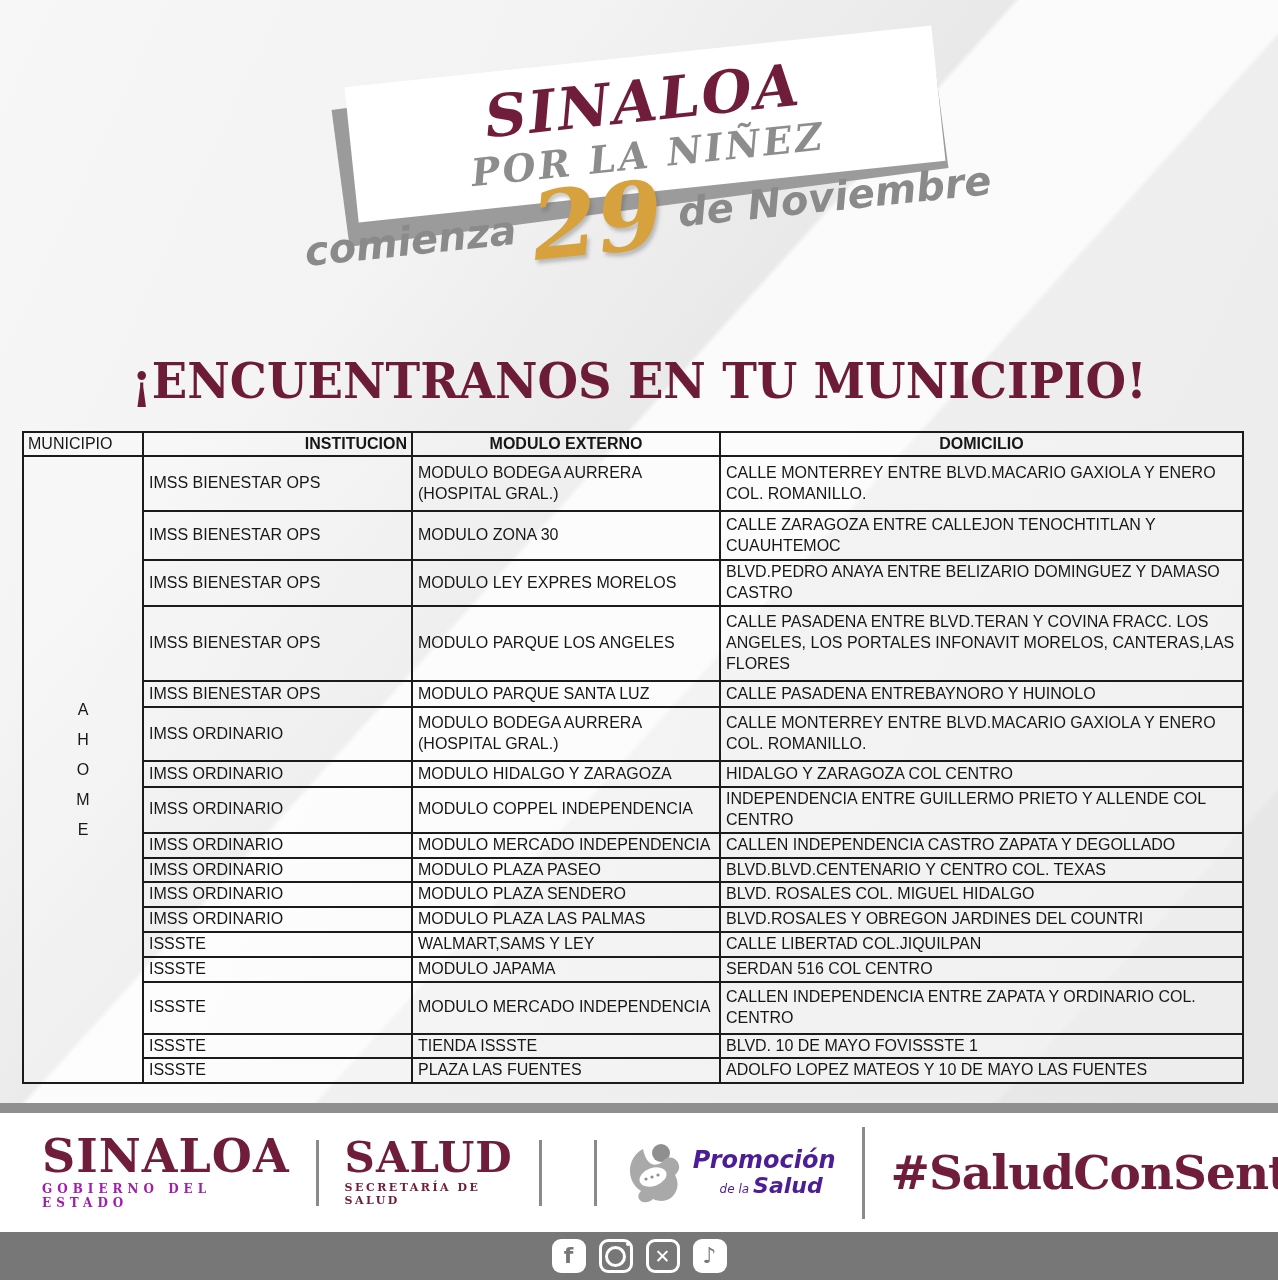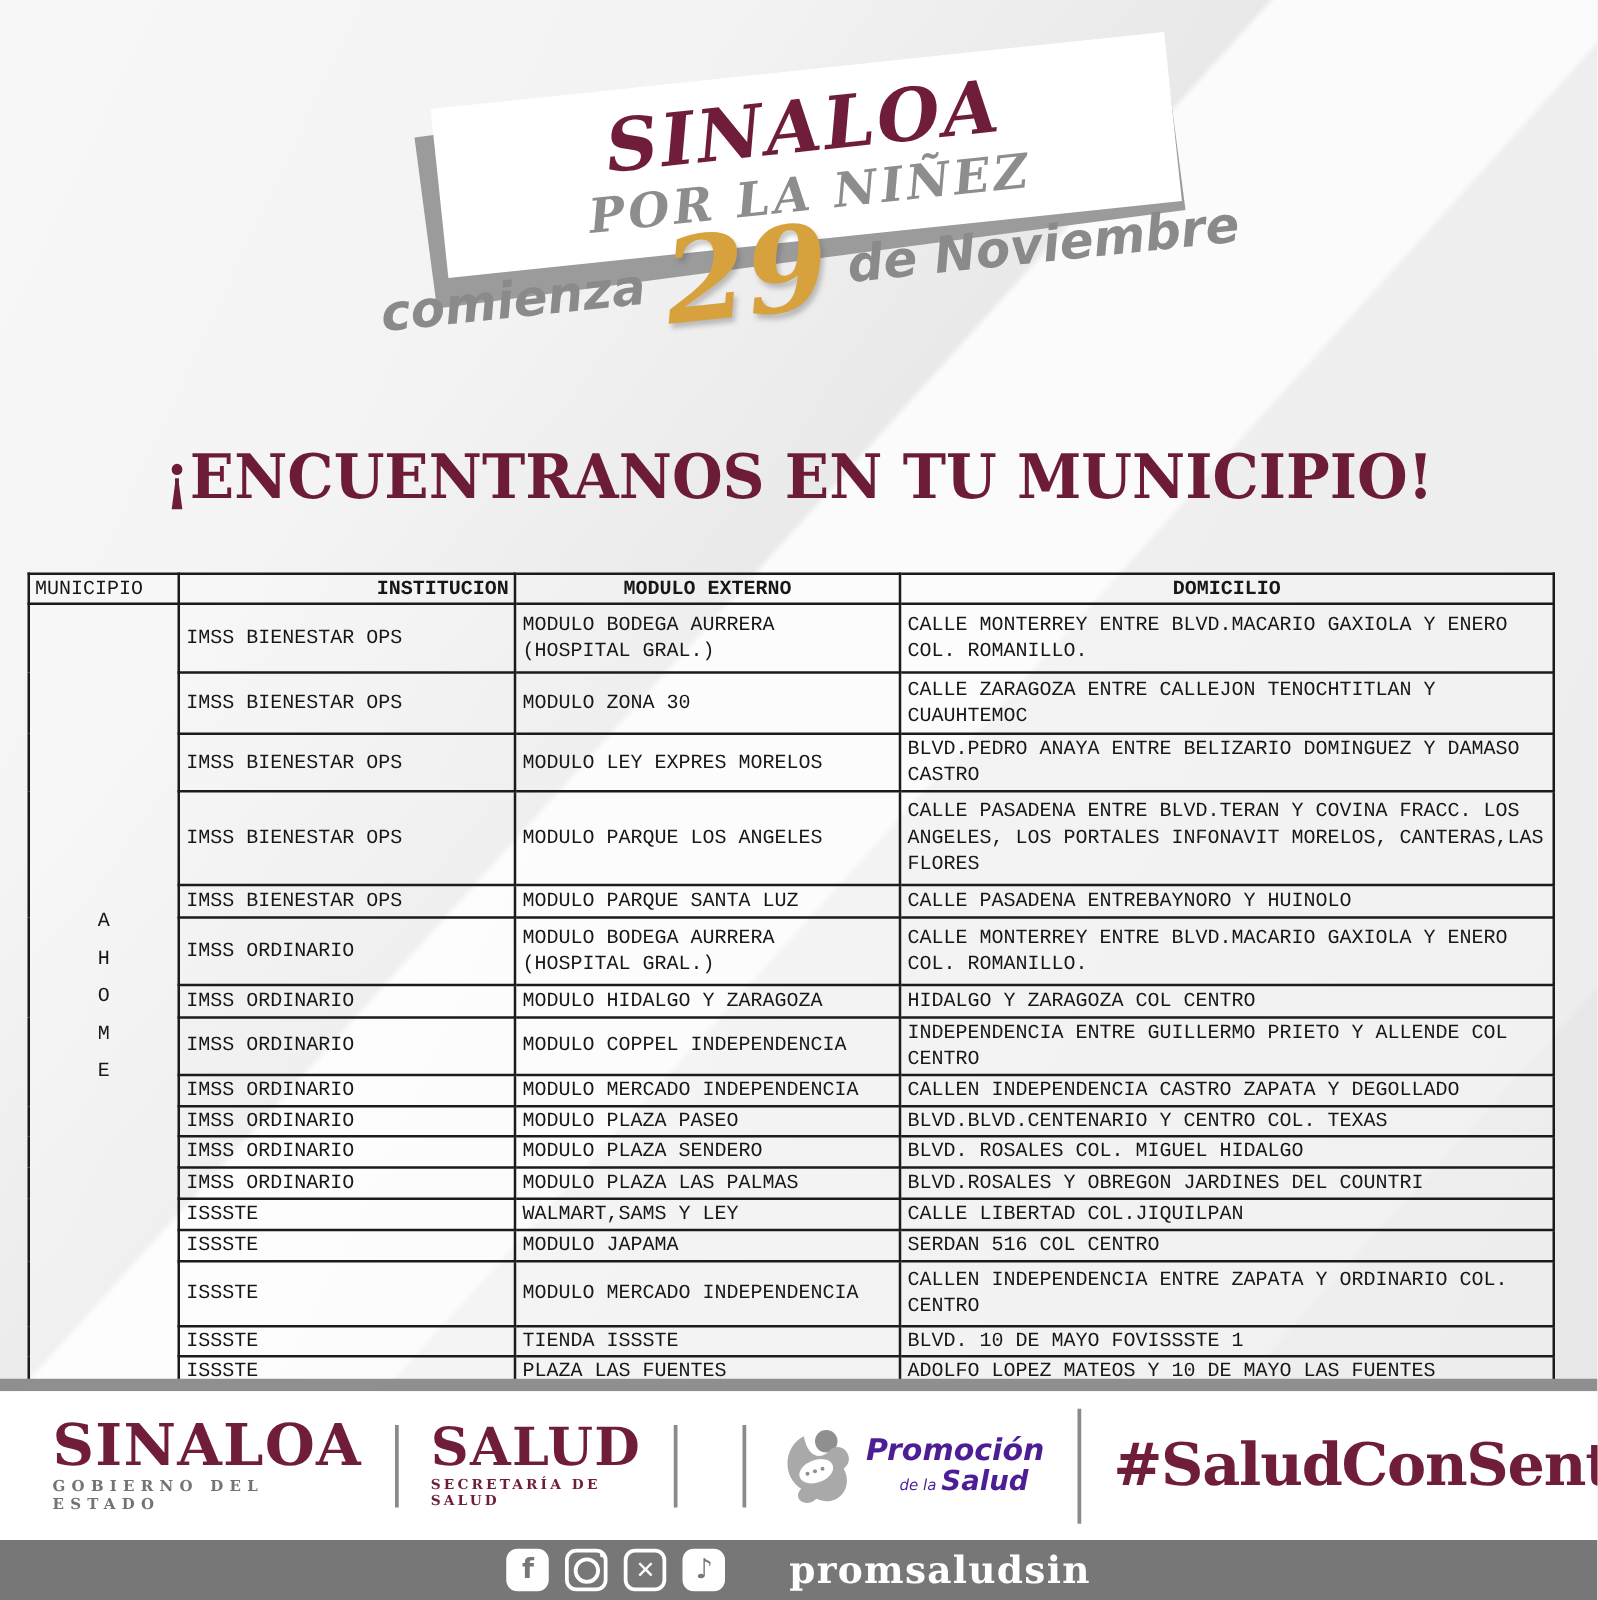--- a/index.html
+++ b/index.html
@@ -50,24 +50,23 @@
     text-shadow:2px 4px 4px rgba(90,90,90,.35);
   }
   
   .headline{
     position:absolute;left:0;top:352px;width:100%;text-align:center;
     font-family:"DejaVu Serif",serif;font-weight:bold;font-size:49px;
     color:#6d1c38;letter-spacing:0px;transform:scaleX(.95);
   }
   
   table.modules{
-    position:absolute;left:22px;top:458px;width:1220px;
+    position:absolute;left:22px;top:431px;width:1220px;
     border-collapse:collapse;table-layout:fixed;
     background:rgba(255,255,255,.25);
-    font-family:Liberation Mono, monospace;
   }
   table.modules col.c-muni{width:120px}
   table.modules col.c-inst{width:269px}
   table.modules col.c-mod{width:308px}
   table.modules col.c-dom{width:523px}
   table.modules th,table.modules td{
     border:2px solid #1b1b1b;
     font-size:16px;line-height:1.3;color:#171717;
     padding:1px 5px;vertical-align:middle;
     overflow:hidden;
@@ -95,21 +94,21 @@
   tbody tr:nth-child(16){height:24px}
   tbody tr:nth-child(17){height:24px}
   
   .gray-strip{position:absolute;left:0;top:1103px;width:100%;height:10px;background:#8f8f8f;}
   .footer{
     position:absolute;left:0;top:1113px;width:100%;height:119px;background:#ffffff;
     display:flex;align-items:center;padding:0 26px;box-sizing:border-box;gap:16px;
   }
   .gov-block,.salud-block{display:flex;flex-direction:column;align-items:flex-start;}
   .gov-name{font-family:"DejaVu Serif",serif;font-weight:bold;font-size:46px;line-height:.95;color:#701d3b;letter-spacing:1px;}
-  .gov-sub{font-family:"DejaVu Serif",serif;font-weight:bold;font-size:12px;letter-spacing:5px;color:#737373;margin-top:4px;}
+  .gov-sub{font-family:"DejaVu Serif",serif;font-weight:bold;font-size:12px;letter-spacing:5px;color:#a21caf;margin-top:4px;}
   .salud-name{font-family:"DejaVu Serif",serif;font-weight:bold;font-size:42px;line-height:.95;color:#701d3b;letter-spacing:1px;}
   .salud-sub{font-family:"DejaVu Serif",serif;font-weight:bold;font-size:11px;letter-spacing:2.5px;color:#701d3b;margin-top:4px;}
   .vline{width:3px;height:66px;background:#8a8a8a;flex:none;margin:0 10px;}
   .vline.tall{height:92px;}
   .promo{display:flex;align-items:center;gap:8px;}
   .promo-text{font-family:"DejaVu Sans",sans-serif;font-style:italic;color:#4c1d95;line-height:1;}
   .promo-l1{font-size:24px;font-weight:bold;}
   .promo-l2{font-size:12px;margin-top:3px;display:block;text-align:center;padding-left:14px;}
   .promo-l3{font-size:22px;font-weight:bold;display:inline-block;margin-left:4px;}
   .hashtag{
@@ -319,16 +318,15 @@
       </div>
     <div class="s-icon s-line">
         <span class="ig-inner"></span>
       </div>
     <div class="s-icon s-line">
         <span class="glyph" style="font-size:19px;">✕</span>
       </div>
     <div class="s-icon s-fill">
         <span class="glyph">♪</span>
       </div>
-    <div class="handle">promsaludsin</div>
   </div>
 
 </div>
 
 </body></html>

